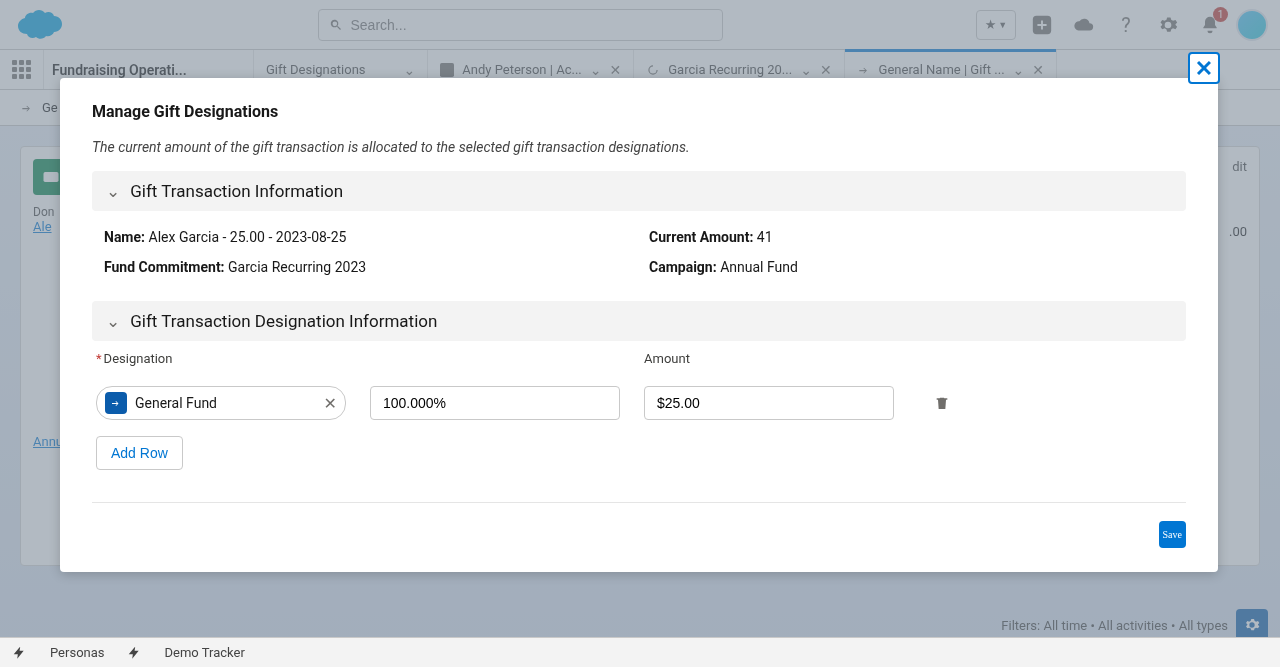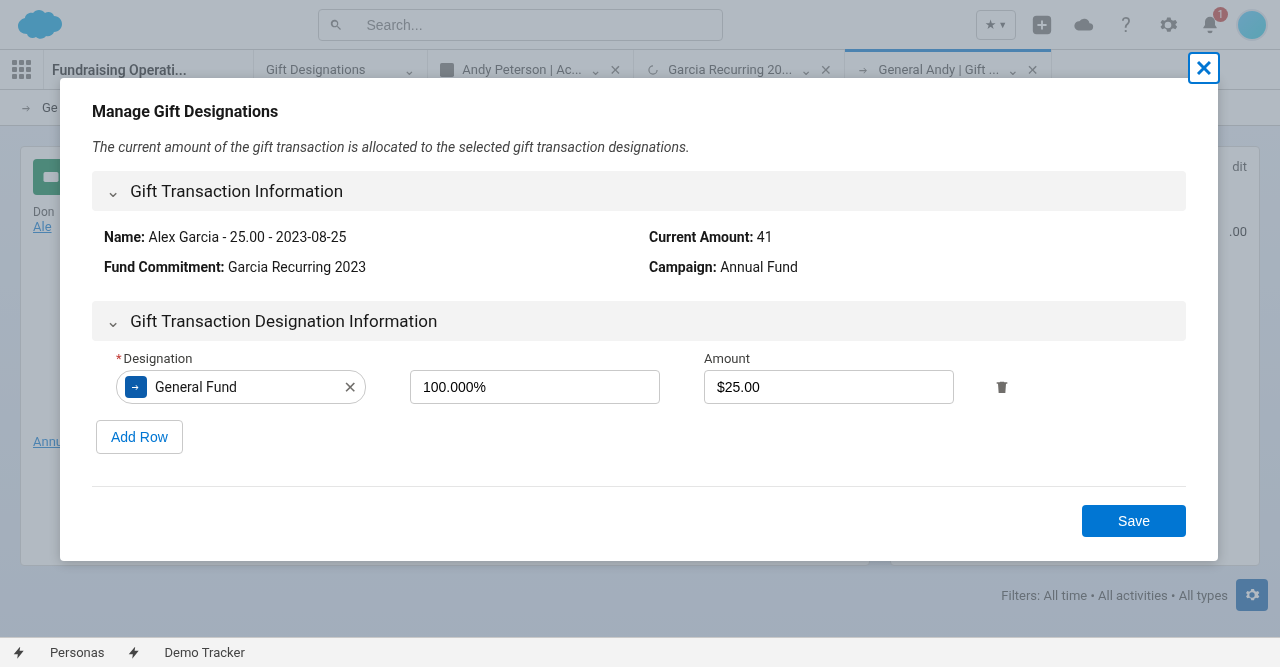--- a/index.html
+++ b/index.html
@@ -38,21 +38,21 @@
     .search-box {
       width: 405px;
       height: 32px;
       border: 1px solid #c9c9c9;
       border-radius: 4px;
       background: #fff;
       display: flex;
       align-items: center;
       padding: 0 10px;
       color: #5c5c5c;
-      gap: 24px;
+      gap: 8px;
     }
     .search-box input {
       border: none;
       outline: none;
       flex: 1;
       font-size: 14px;
       color: #444;
     }
     .header-icons {
       display: flex;
@@ -246,22 +246,21 @@
     }
     .form-row {
       display: flex;
       gap: 24px;
       padding: 10px 4px 4px 4px;
       align-items: flex-end;
     }
     .field {
       display:flex;
       flex-direction: column;
-      gap: 2px;
-      margin-left: 20px;
+      gap: 18px;
     }
     .field-label {
       font-size: 13px;
       color: #3e3e3c;
       padding-bottom: 2px;
     }
     .required::before {
       content: "*";
       color: #c23934;
       margin-right: 2px;
@@ -325,23 +324,24 @@
       margin: 0 32px;
       padding: 18px 0 24px 0;
       display:flex;
       justify-content:flex-end;
     }
     .btn-primary {
       background: #0176d3;
       color:#fff;
       border:none;
       border-radius:4px;
-      padding: 8px 36px;
-      font-size:14px;
+      padding: 8px 4px;
+      font-size:10px;
       cursor:pointer;
+      font-family:Liberation Serif, serif;
     }
     
     .bottom-bar {
       position:absolute;
       bottom:0;
       left:0;
       right:0;
       height:30px;
       background:#f3f3f3;
       border-top:1px solid #c9c9c9;
@@ -374,21 +374,21 @@
     .bg-record-icon {
       width:36px;height:36px;background:#04844b;border-radius:4px;
       display:flex;align-items:center;justify-content:center;color:#fff;
     }
     .bg-link {
       color:#0176d3;
       text-decoration:underline;
     }
     .bg-right {
       position:absolute;
-      bottom:56px;
+      bottom:26px;
       right:12px;
       display:flex;
       align-items:center;
       gap:8px;
       font-size:13px;
       color:#444;
     }
     .gear-box {
       width:32px;height:32px;background:#0b5cab;border-radius:4px;
       display:flex;align-items:center;justify-content:center;color:#fff;
@@ -487,21 +487,21 @@
         <path fill="#706e6b" d="M12 4a8 8 0 1 0 8 8h-2a6 6 0 1 1-6-6V4z"></path>
       </svg>
     <span class="nav-tab-label">Garcia Recurring 20...</span>
     <span class="tab-chevron">⌄</span>
     <span class="tab-close">✕</span>
   </div>
   <div class="nav-tab active">
     <svg width="14" height="14" viewBox="0 0 24 24">
         <path fill="#706e6b" d="M4 12h10l-3-3 1-1 5 5-5 5-1-1 3-3H4z"></path>
       </svg>
-    <span class="nav-tab-label">General Andy | Gift ...</span>
+    <span class="nav-tab-label">General Name | Gift ...</span>
     <span class="tab-chevron">⌄</span>
     <span class="tab-close">✕</span>
   </div>
 </div>
 
 <div class="bg-sub-tab">
   <svg width="14" height="14" viewBox="0 0 24 24">
       <path fill="#706e6b" d="M4 12h10l-3-3 1-1 5 5-5 5-1-1 3-3H4z"></path>
     </svg>
   <span>Ge</span>

